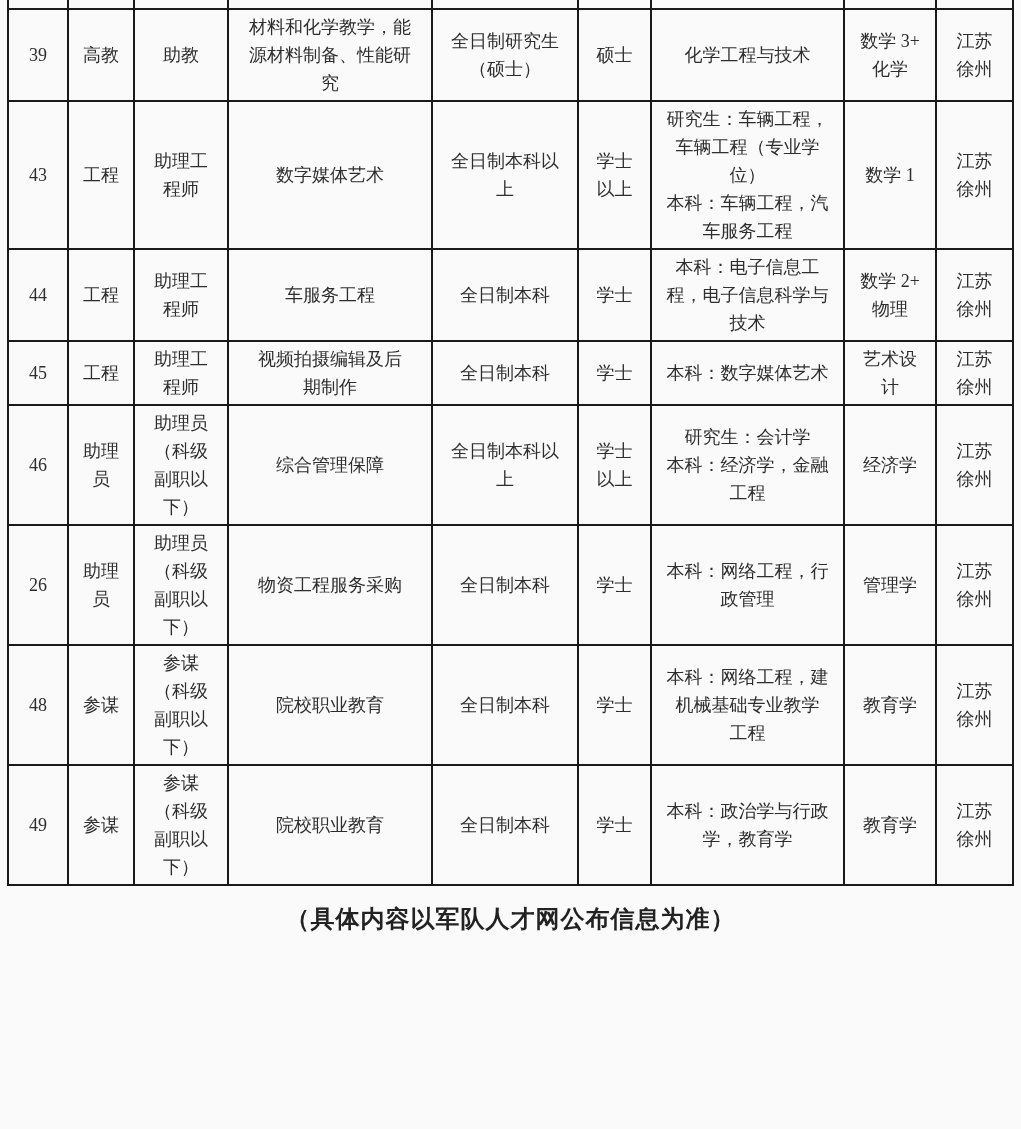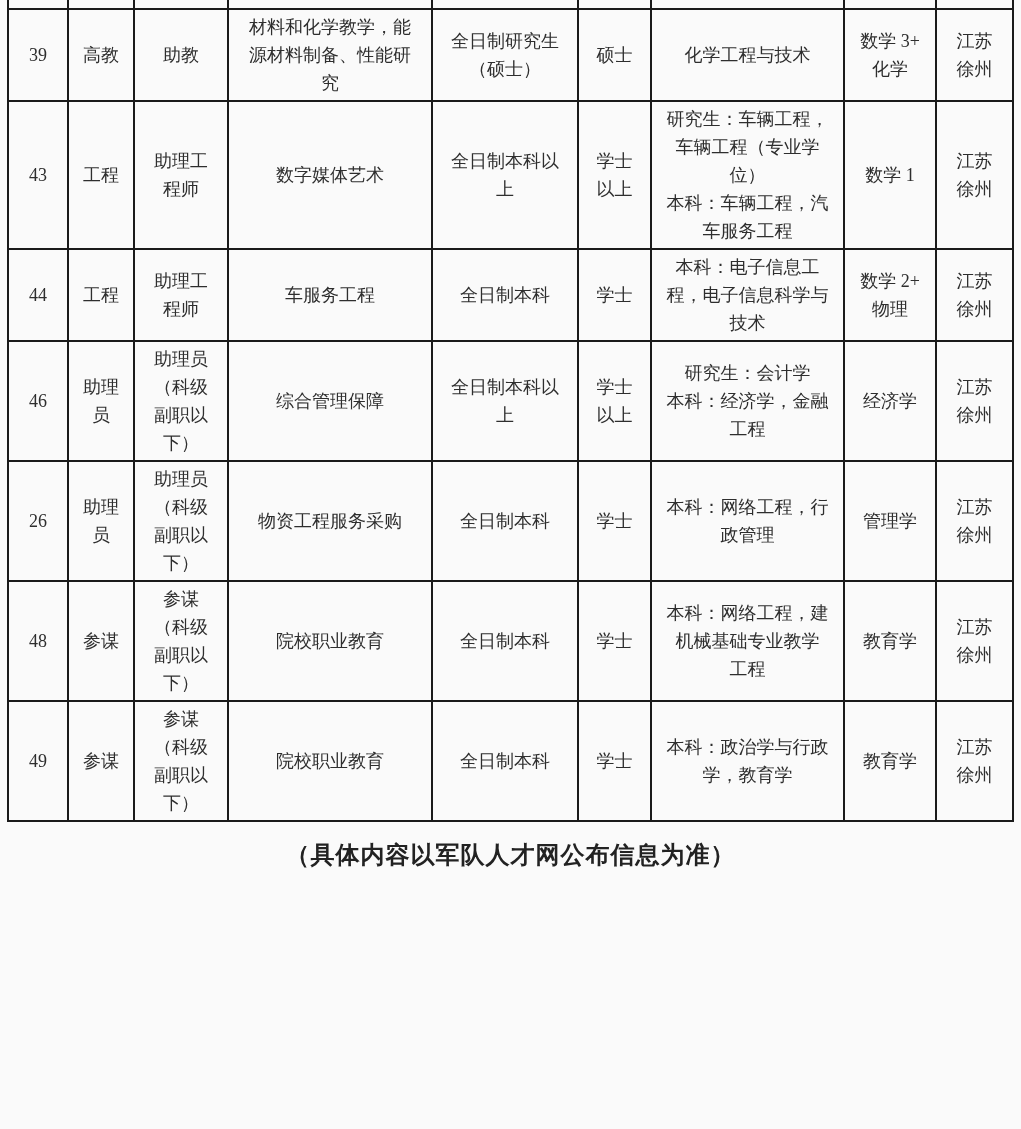--- a/index.html
+++ b/index.html
@@ -128,20 +128,35 @@
           <td class="col-degree">学士</td>
           <td class="col-major">本科：电子信息工
 程，电子信息科学与
 技术</td>
           <td class="col-subject">数学 2+
 物理</td>
           <td class="col-location">江苏
 徐州</td>
         </tr>
         <tr>
+          <td class="col-num">45</td>
+          <td class="col-category">工程</td>
+          <td class="col-title">助理工
+程师</td>
+          <td class="col-duty">视频拍摄编辑及后
+期制作</td>
+          <td class="col-education">全日制本科</td>
+          <td class="col-degree">学士</td>
+          <td class="col-major">本科：数字媒体艺术</td>
+          <td class="col-subject">艺术设
+计</td>
+          <td class="col-location">江苏
+徐州</td>
+        </tr>
+        <tr>
           <td class="col-num">46</td>
           <td class="col-category">助理
 员</td>
           <td class="col-title">助理员
 （科级
 副职以
 下）</td>
           <td class="col-duty">综合管理保障</td>
           <td class="col-education">全日制本科以
 上</td>

